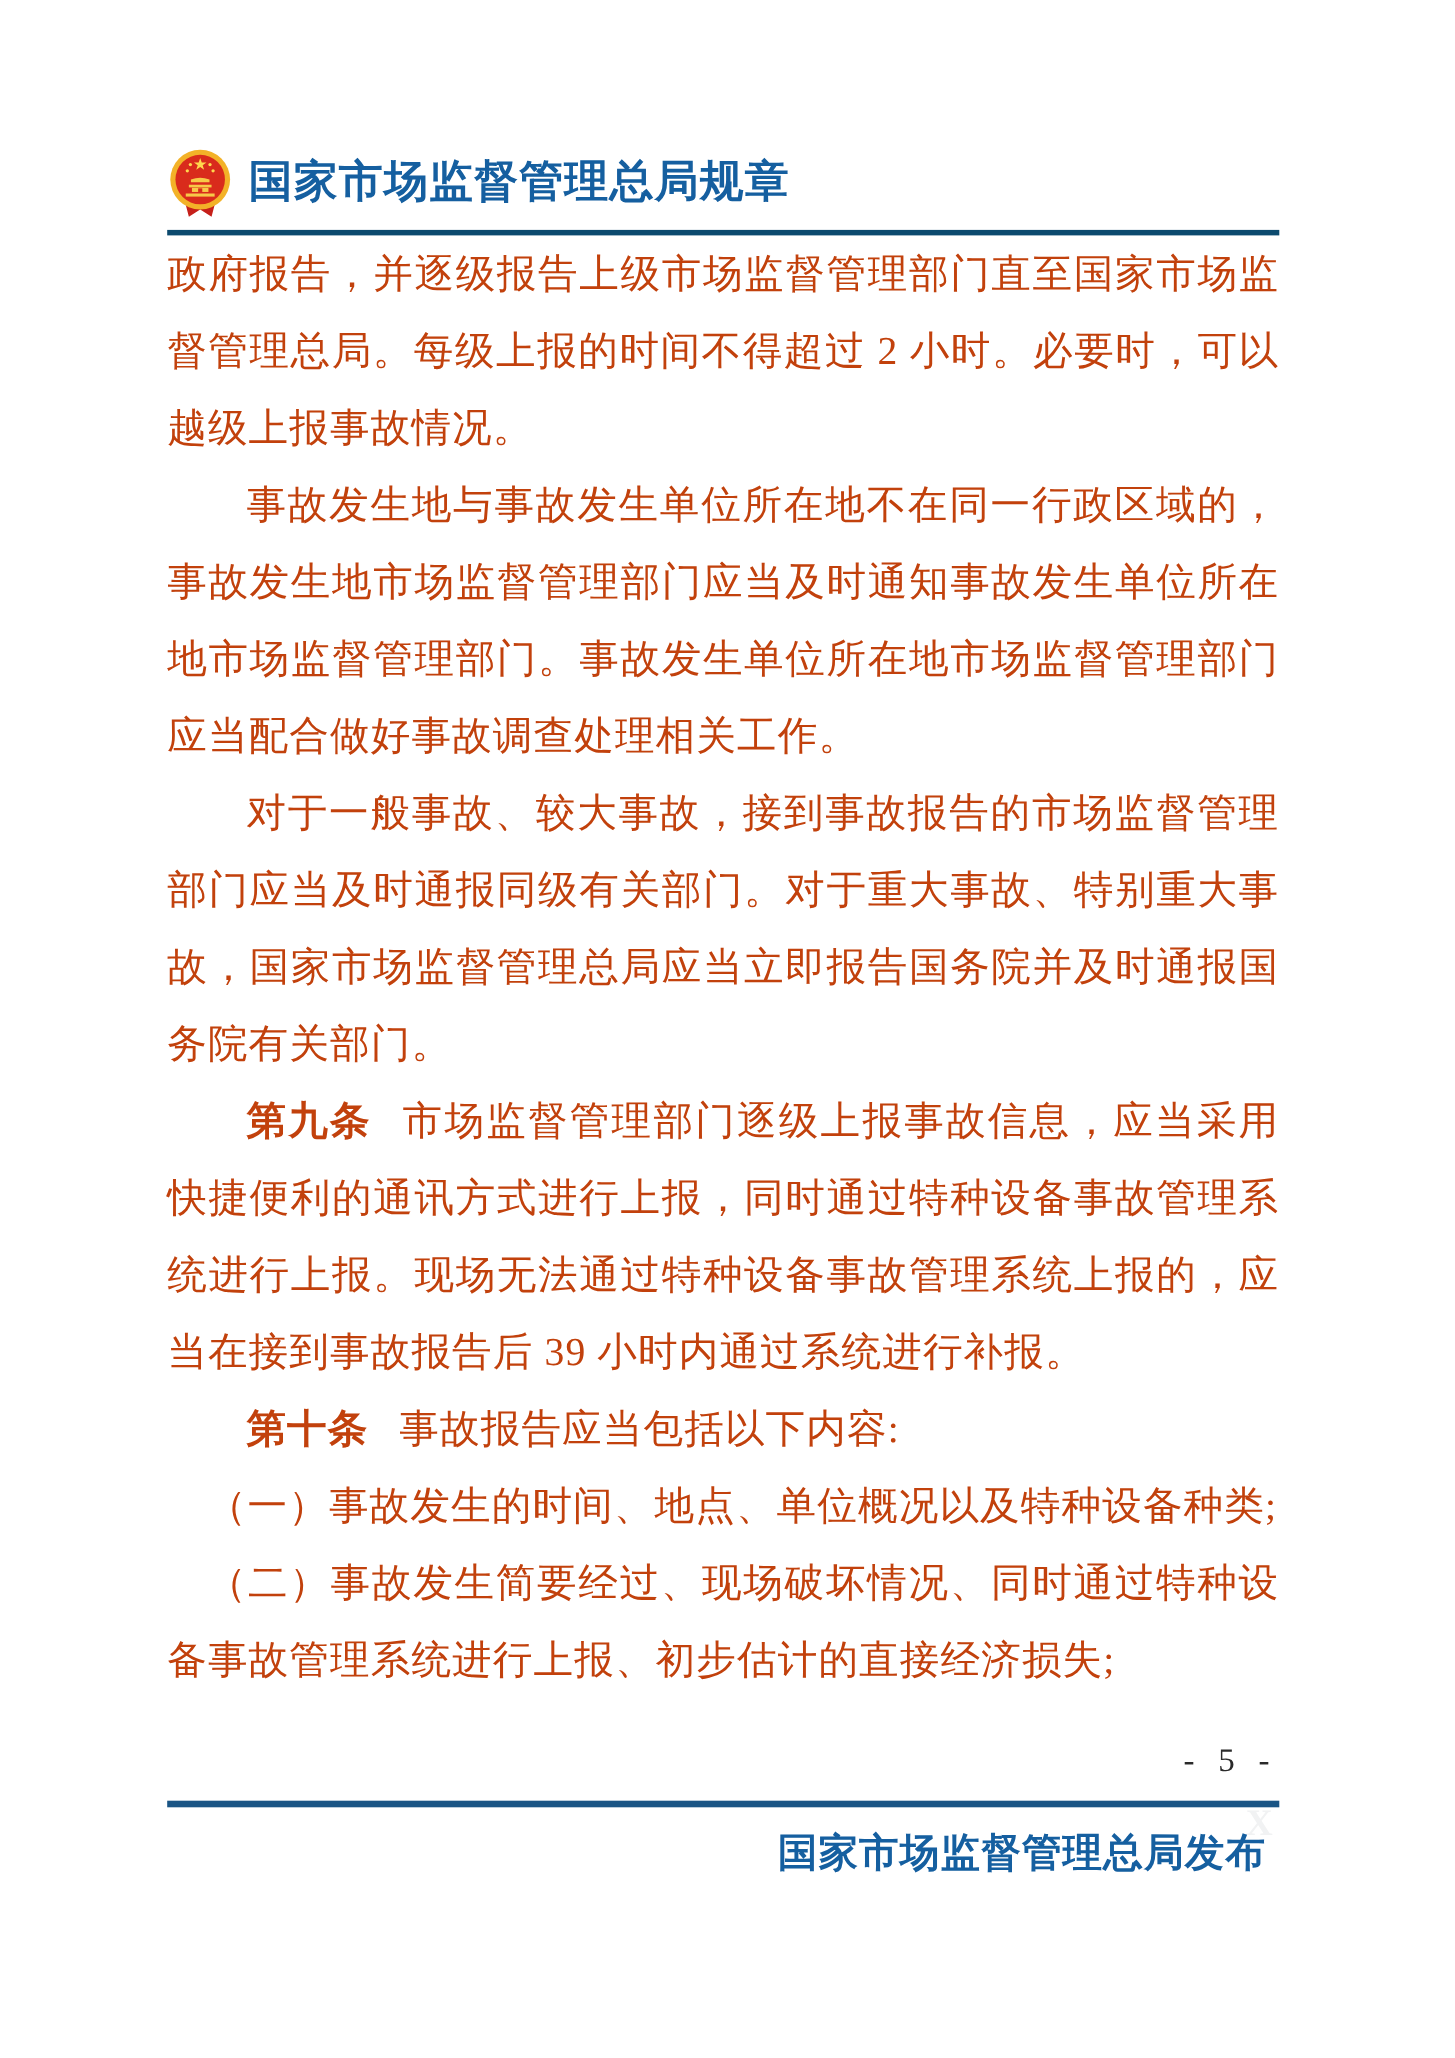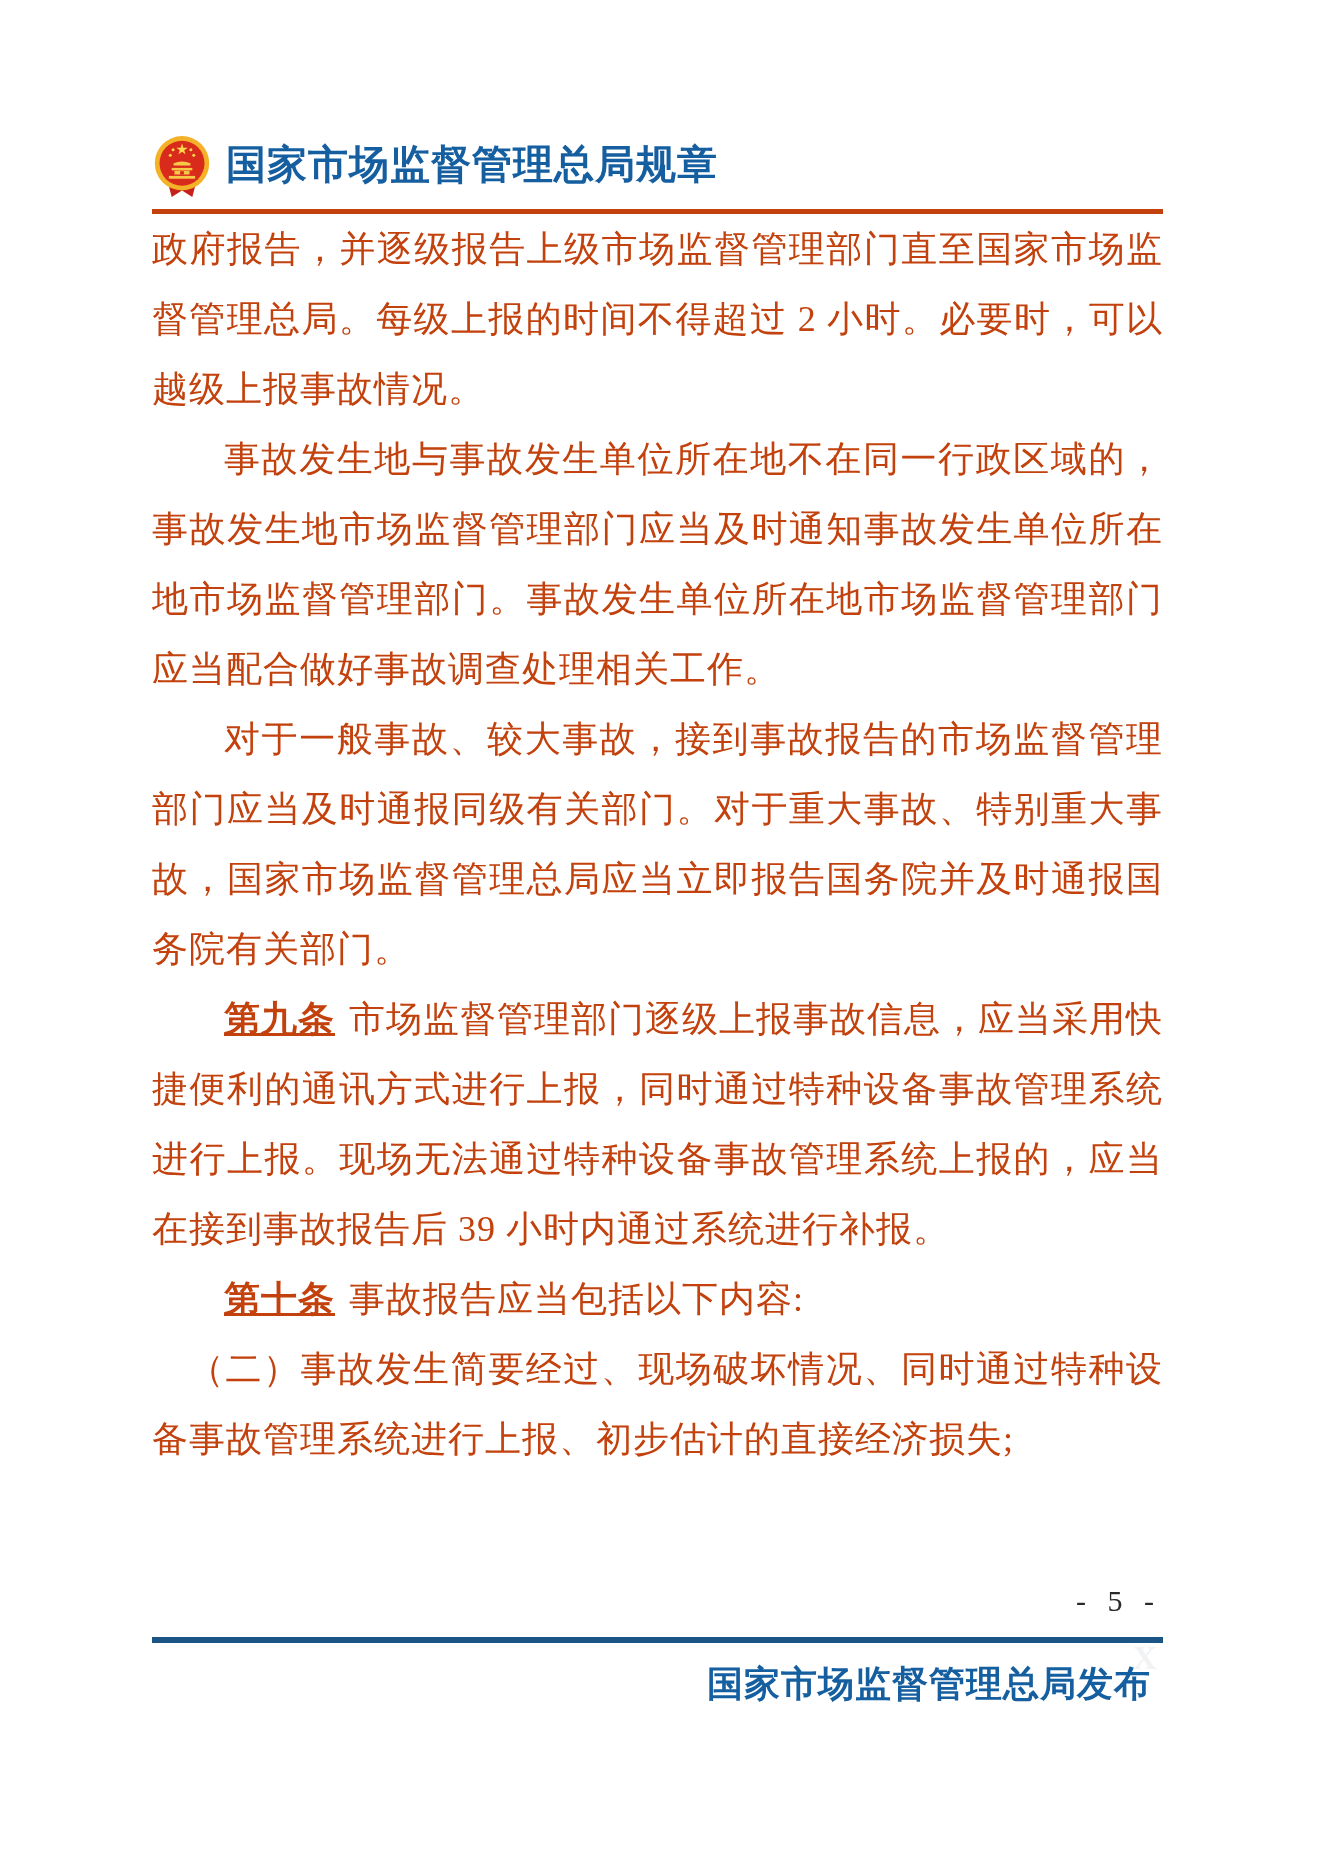--- a/index.html
+++ b/index.html
@@ -9,21 +9,21 @@
     height: 1871px;
     background: #ffffff;
     font-family: "Liberation Serif", "DejaVu Serif", serif;
     overflow: hidden;
   }
 
   
   .header {
     margin: 0 160px 0 152px;
     padding-top: 134px;
-    border-bottom: 5px solid #c2410c;
+    border-bottom: 5px solid #0c4a6e;
     padding-bottom: 9px;
   }
   .header-row {
     display: flex;
     align-items: center;
     gap: 14px;
     height: 66px;
   }
   .emblem { width: 60px; height: 66px; flex: 0 0 auto; }
   .page-title {
@@ -44,21 +44,21 @@
     line-height: 70px;
     color: #c2410c;
     letter-spacing: 1px;
     text-align: justify;
     text-justify: inter-character;
   }
   .doc-body p { margin: 0; padding: 0; }
   .doc-body p.indent-2 { text-indent: 2em; }
   .doc-body p.indent-1 { text-indent: 1em; }
   .doc-body p.indent-0 { text-indent: 0; }
-  .para-lead { font-weight: bold; margin-right: 14px; text-decoration: underline; }
+  .para-lead { font-weight: bold; margin-right: 28px; }
 
   
   .page-number {
     position: absolute;
     top: 1586px;
     right: 162px;
     font-size: 30px;
     color: #2a2a2a;
     letter-spacing: 7px;
     line-height: 1;
@@ -116,20 +116,21 @@
       <div class="page-title">国家市场监督管理总局规章</div>
     </div>
   </div>
 
   <div class="doc-body">
     <p class="indent-0"><span>政府报告，并逐级报告上级市场监督管理部门直至国家市场监督管理总局。每级上报的时间不得超过 2 小时。必要时，可以越级上报事故情况。</span></p>
     <p class="indent-2"><span>事故发生地与事故发生单位所在地不在同一行政区域的，事故发生地市场监督管理部门应当及时通知事故发生单位所在地市场监督管理部门。事故发生单位所在地市场监督管理部门应当配合做好事故调查处理相关工作。</span></p>
     <p class="indent-2"><span>对于一般事故、较大事故，接到事故报告的市场监督管理部门应当及时通报同级有关部门。对于重大事故、特别重大事故，国家市场监督管理总局应当立即报告国务院并及时通报国务院有关部门。</span></p>
     <p class="indent-2"><span class="para-lead">第九条</span><span>市场监督管理部门逐级上报事故信息，应当采用快捷便利的通讯方式进行上报，同时通过特种设备事故管理系统进行上报。现场无法通过特种设备事故管理系统上报的，应当在接到事故报告后 39 小时内通过系统进行补报。</span></p>
     <p class="indent-2"><span class="para-lead">第十条</span><span>事故报告应当包括以下内容:</span></p>
+    <p class="indent-1"><span>（一）事故发生的时间、地点、单位概况以及特种设备种类;</span></p>
     <p class="indent-1"><span>（二）事故发生简要经过、现场破坏情况、同时通过特种设备事故管理系统进行上报、初步估计的直接经济损失;</span></p>
   </div>
 
   <div class="page-number">- 5 -</div>
   <div class="footer-rule"></div>
   <div class="watermark-x">X</div>
   <div class="publisher">国家市场监督管理总局发布</div>
 
 </div>
 

